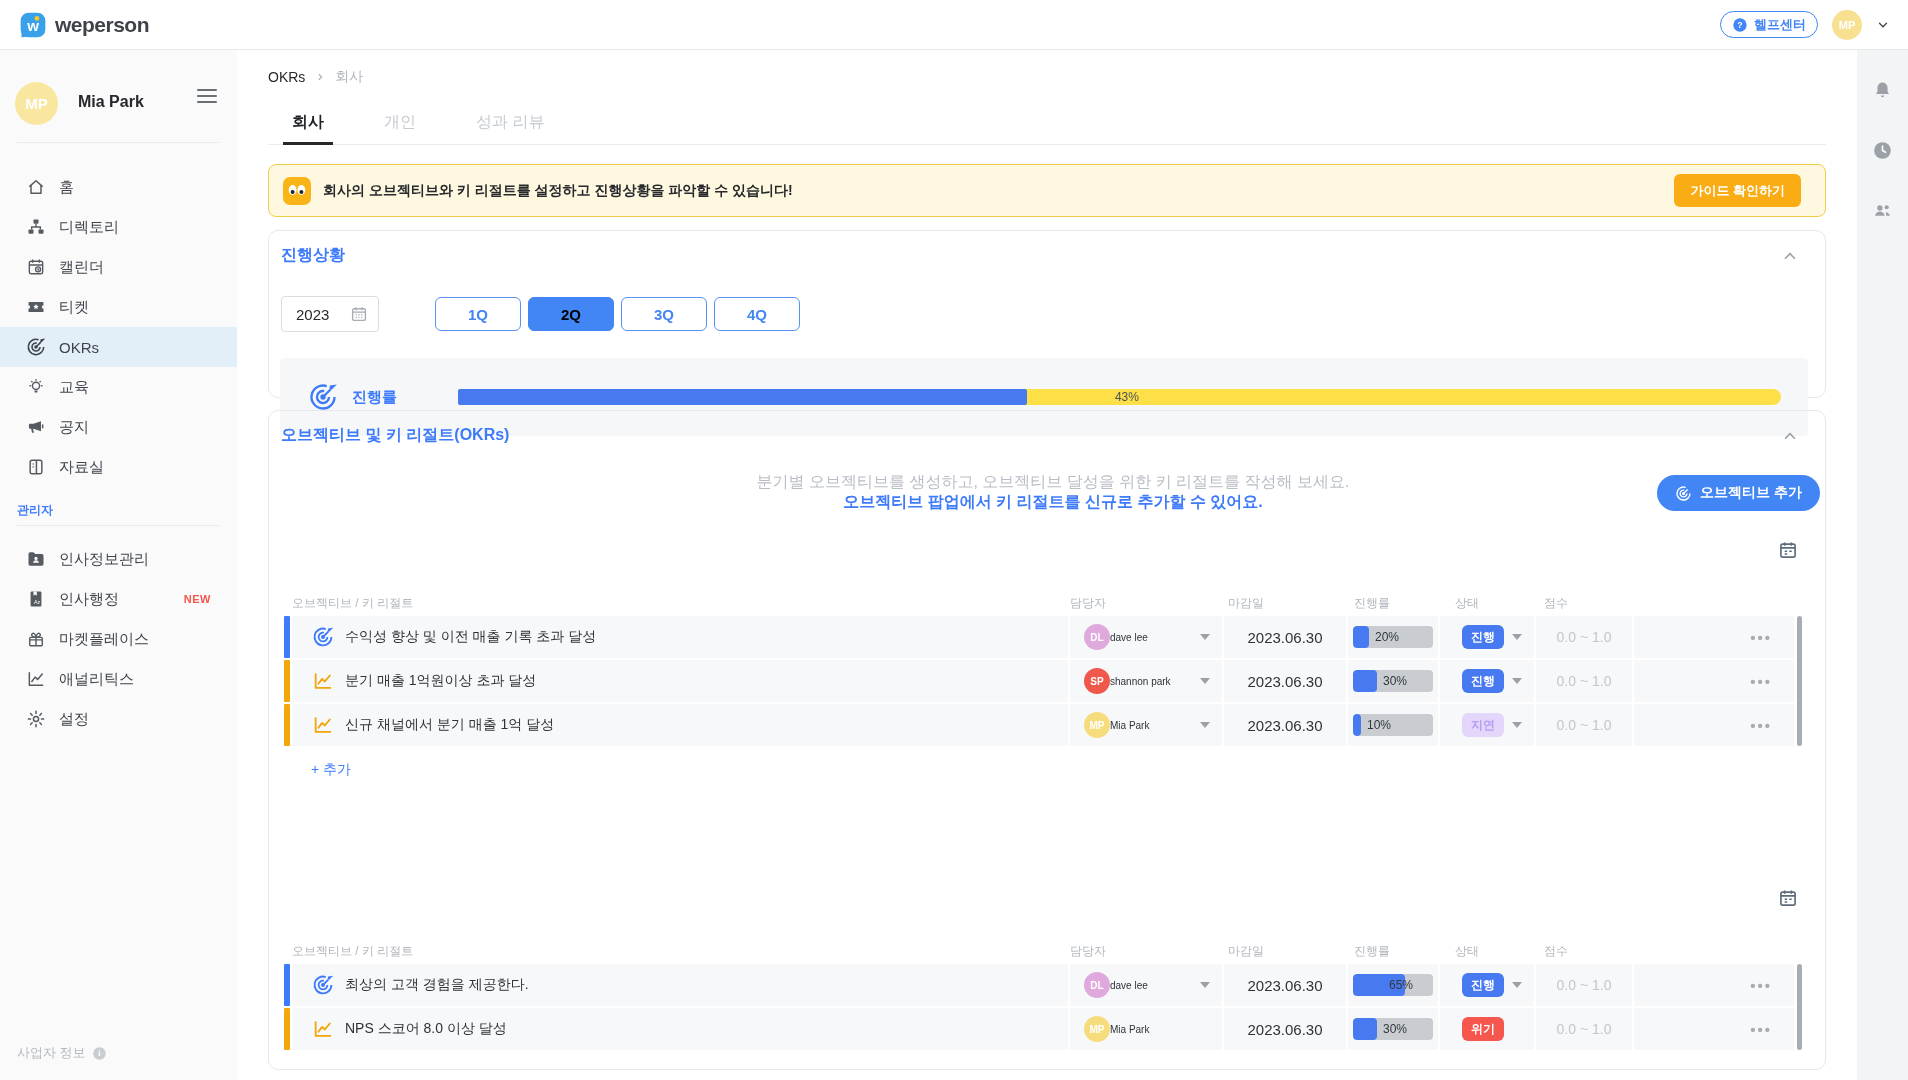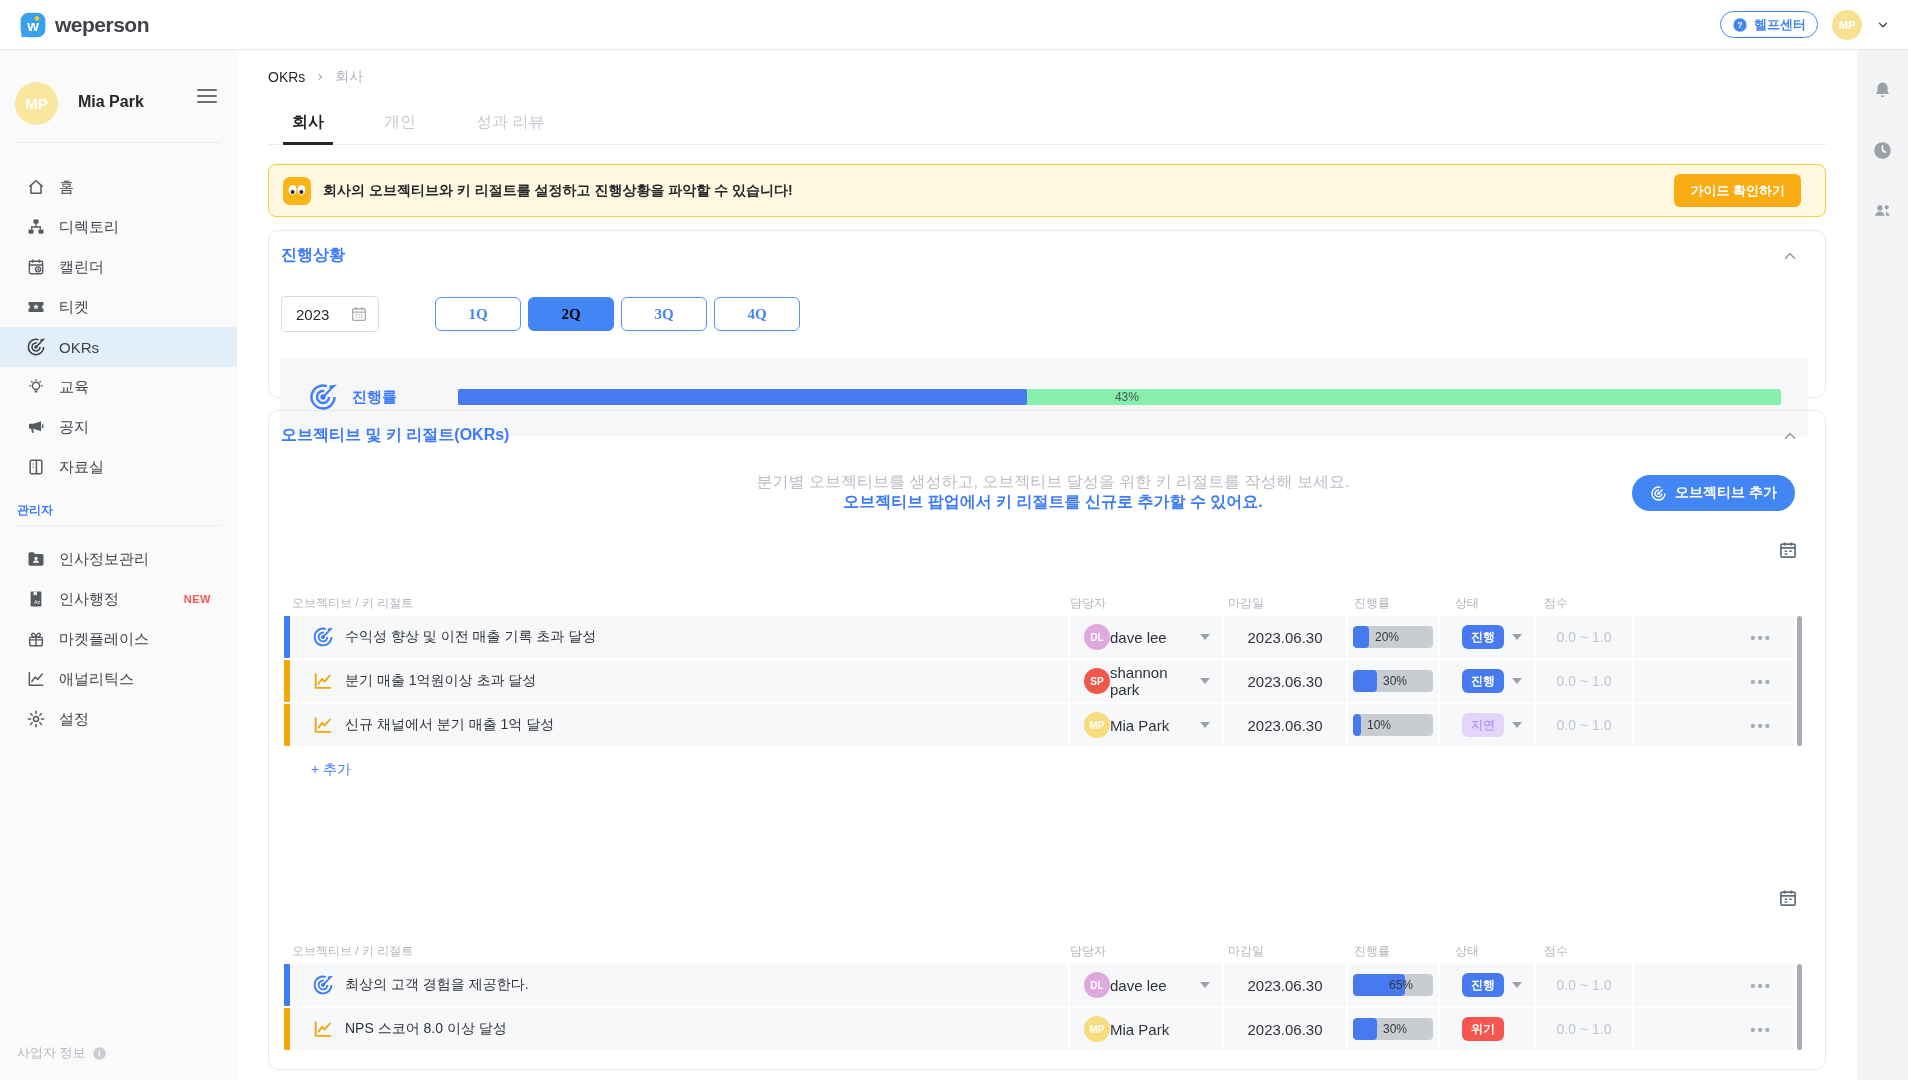--- a/index.html
+++ b/index.html
@@ -68,35 +68,35 @@
   .card-title{padding:14px 0 0 12px;font-size:16px;font-weight:700;color:#3E7BFA;}
   .collapse-btn{position:absolute;top:16px;right:26px;width:18px;height:18px;cursor:pointer;}
 
   
   .controls{margin-top:30px;padding-left:12px;display:flex;align-items:center;gap:14px;}
   .year-box{width:98px;height:36px;border:1px solid #D9DDE2;border-radius:4px;background:#fff;
     display:flex;align-items:center;justify-content:space-between;padding:0 10px 0 14px;
     font-size:15px;color:#26282B;cursor:pointer;}
   .quarters{display:flex;gap:7px;margin-left:42px;}
   .qbtn{width:86px;height:34px;border:1px solid #5B93F5;border-radius:6px;background:#fff;
-    color:#4285F4;font-size:15px;font-weight:700;cursor:pointer;font-family:Liberation Serif, serif;}
+    color:#4285F4;font-size:15px;font-weight:700;cursor:pointer;font-family:Liberation Sans, sans-serif;}
   .qbtn.active{background:#4285F4;color:#000000;border-color:#4285F4;}
   .prog-band{margin:26px 17px 0 11px;height:78px;background:#F6F7F8;border-radius:4px;
     display:flex;align-items:center;padding:0 27px 0 28px;}
   .prog-label{margin-left:14px;font-size:15px;font-weight:700;color:#3E7BFA;}
-  .prog-bar{flex:1;margin-left:61px;height:16px;background:#86efac;border-radius:2px;position:relative;}
+  .prog-bar{flex:1;margin-left:61px;height:16px;background:#fde047;border-radius:8px;position:relative;}
   .prog-fill{position:absolute;left:0;top:0;bottom:0;width:var(--fill);background:#4779F0;border-radius:2px;}
   .prog-val{position:absolute;left:calc(var(--fill) + 88px);top:50%;transform:translateY(-50%);
     font-size:12px;color:#4B5158;}
 
   
   .okr-desc{margin-top:26px;padding-left:12px;font-size:16px;line-height:20px;text-align:center;}
   .desc1{color:#B9BEC6;}
   .desc2{color:#3E7BFA;font-weight:600;cursor:pointer;}
-  .add-obj-btn{position:absolute;top:64px;right:30px;height:36px;padding:0 18px;border:none;
+  .add-obj-btn{position:absolute;top:64px;right:5px;height:36px;padding:0 18px;border:none;
     border-radius:18px;background:#4285F4;color:#fff;font-size:14px;font-weight:600;cursor:pointer;
     display:flex;align-items:center;gap:8px;font-family:inherit;}
   .cal-row{display:flex;justify-content:flex-end;padding-right:27px;height:20px;}
   .cal-row.first{margin-top:28px;}
   .cal-row.second{margin-top:109px;}
   .cal-btn{width:20px;height:20px;cursor:pointer;color:#5D6C7B;}
 
   .tbl{margin:0 31px 0 15px;position:relative;}
   .thead{margin-top:34px;display:flex;gap:2px;height:18px;font-size:12px;color:#B1B6BD;}
   .rows{margin-top:4px;display:flex;flex-direction:column;gap:2px;position:relative;}
@@ -113,21 +113,21 @@
   .c-status{width:94px;padding-left:22px;gap:8px;}
   .c-score{width:96px;justify-content:center;font-size:14px;color:#C2C7CD;}
   .c-actions{width:160px;justify-content:flex-end;padding-right:22px;}
   .h-owner{width:152px;} .h-date{width:122px;padding-left:4px;} .h-prog{width:90px;padding-left:6px;}
   .h-status{width:94px;padding-left:15px;} .h-score{width:96px;padding-left:8px;} .h-actions{width:160px;}
   .row-icon{width:22px;height:22px;}
   .row-icon.obj{color:#3E7BFA;} .row-icon.kr{color:#F2A50C;}
   .row-title{font-size:14px;color:#2F3338;}
   .avatar-sm{width:26px;height:26px;border-radius:50%;background:var(--av);color:#fff;font-size:10px;
     font-weight:700;display:flex;align-items:center;justify-content:center;flex:none;}
-  .owner-name{font-size:15px;color:#2F3338;flex:1;}
+  .owner-name{font-size:10px;color:#2F3338;flex:1;}
   .dd{width:10px;height:6px;flex:none;margin-right:12px;cursor:pointer;}
   .pill{position:relative;width:80px;height:22px;background:#C9CDD2;border-radius:4px;overflow:hidden;}
   .pill-fill{position:absolute;left:0;top:0;bottom:0;width:var(--fill);background:#4779F0;border-radius:4px;}
   .pill-val{position:absolute;left:min(calc(var(--fill) + 6px),36px);top:50%;transform:translateY(-50%);
     font-size:12px;color:#33373C;font-style:normal;}
   .chip{min-width:42px;height:24px;border-radius:6px;background:var(--cbg);color:var(--cfg);
     font-size:12px;font-weight:600;display:flex;align-items:center;justify-content:center;padding:0 8px;cursor:pointer;}
   .more{font-size:15px;letter-spacing:2px;color:#A8ADB4;font-weight:700;cursor:pointer;}
   .scrollthumb{position:absolute;right:-8px;top:0;bottom:0;width:5px;background:#A8ADB3;border-radius:3px;}
   .add-link{margin:15px 0 0 27px;font-size:14px;color:#3E7BFA;cursor:pointer;display:inline-block;}

